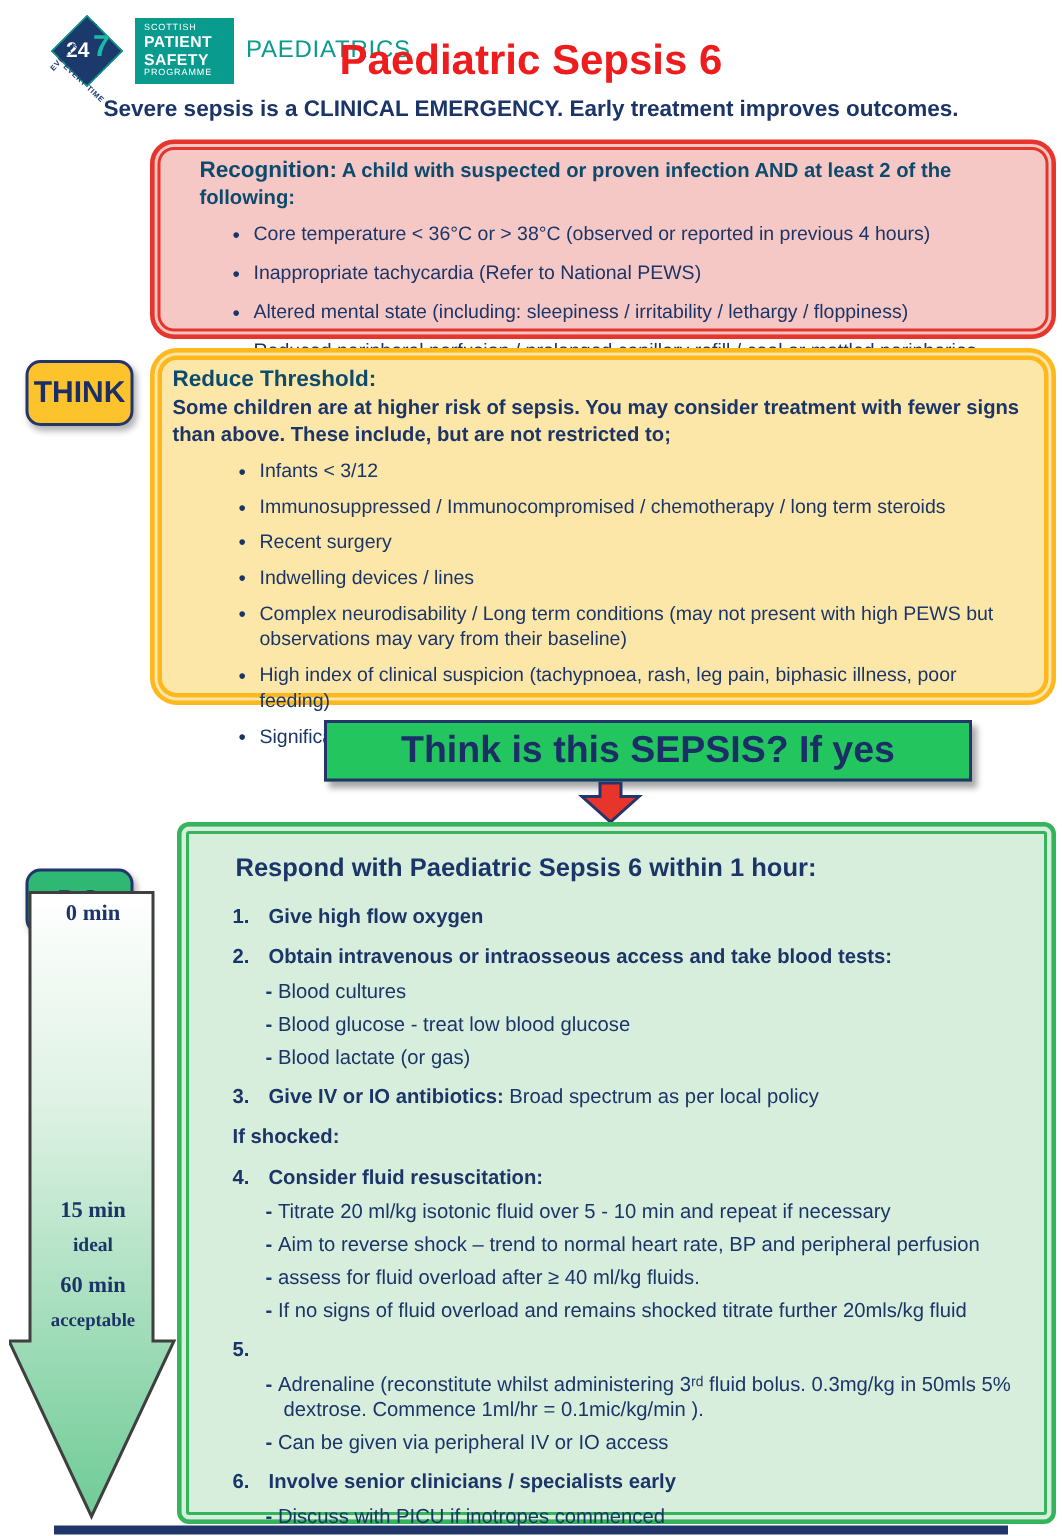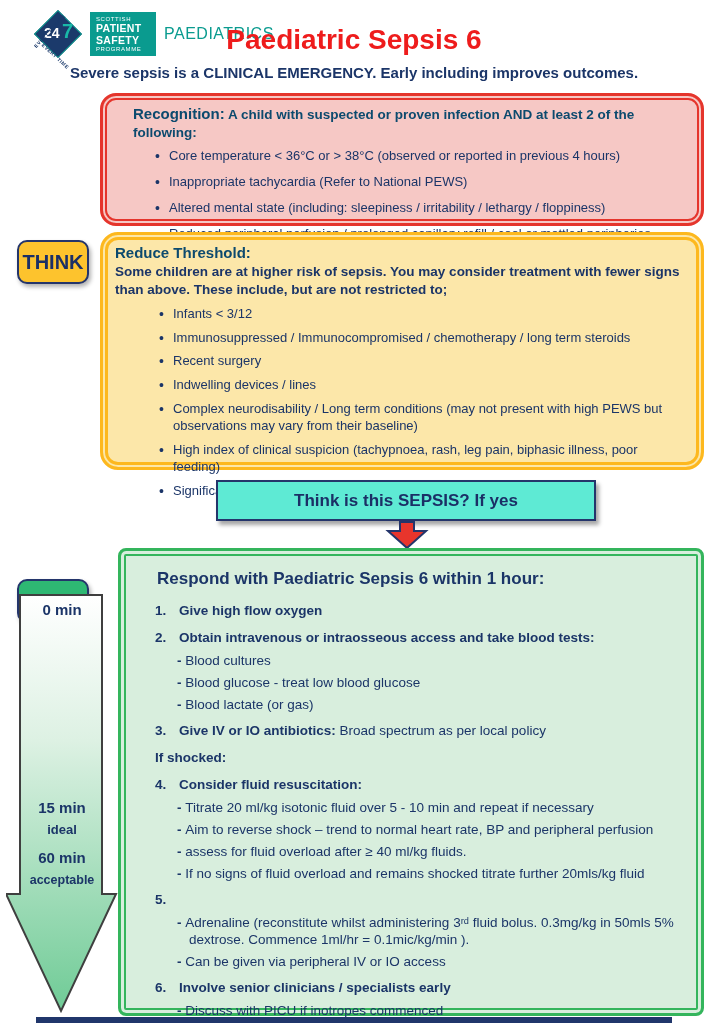--- a/index.html
+++ b/index.html
@@ -48,26 +48,26 @@
   .heading-rest { font-size: 13.5px; }
   .dotlist { list-style: none; margin-top: 7px; }
   .dotlist li { position: relative; font-size: 13px; line-height: 1.3; margin-bottom: 9px; color: #1b3568; }
   .dotlist li::before { content: "•"; position: absolute; left: -14px; top: -1px; font-size: 14px; }
   .pink-list { padding-left: 36px; }
   .yellow-list { padding-left: 58px; }
   .yellow-list li { margin-bottom: 7px; }
   .box-intro { font-size: 13.5px; font-weight: bold; line-height: 1.32; margin-top: 2px; }
 
   
-  .banner { position: absolute; left: 216px; top: 480px; width: 380px; height: 41px; background: #5eead4;
+  .banner { position: absolute; left: 216px; top: 480px; width: 432px; height: 41px; background: #22c55e;
             border: 2.5px solid #24356b; display: flex; align-items: center; justify-content: center;
-            font-size: 17px; font-weight: bold; color: #1b2f66; box-shadow: 3px 4px 4px rgba(0,0,0,.35); }
+            font-size: 25px; font-weight: bold; color: #1b2f66; box-shadow: 3px 4px 4px rgba(0,0,0,.35); }
   .banner-arrow { position: absolute; left: 385px; top: 521px; }
   .timeline-svg { position: absolute; left: 6px; top: 594px; }
-  .tl-label { position: absolute; left: 16px; width: 92px; text-align: center; font-weight: bold; color: #1b3568; }
+  .tl-label { position: absolute; left: 16px; width: 92px; text-align: center; font-weight: bold; color: #1b3568; font-family: Liberation Serif, serif; }
   .tl-0   { top: 601px; font-size: 15px; }
   .tl-15  { top: 799px; font-size: 15px; }
   .tl-id  { top: 822px; font-size: 13px; }
   .tl-60  { top: 849px; font-size: 15px; }
   .tl-acc { top: 873px; font-size: 12.5px; }
 
   
   .respond-heading { font-size: 17px; font-weight: bold; color: #1b3568; margin-bottom: 13px; margin-left: 2px; }
   .step { display: flex; margin-bottom: 10px; font-size: 13.5px; line-height: 1.26; color: #1b3568; }
   .step .num { width: 24px; flex: none; font-weight: bold; }
@@ -96,21 +96,21 @@
     <div class="program-block">
       <div class="pl-small">SCOTTISH</div>
       <div class="pl-big">PATIENT</div>
       <div class="pl-big">SAFETY</div>
       <div class="pl-small">PROGRAMME</div>
     </div>
     <div class="paediatrics">PAEDIATRICS</div>
   </div>
 
   <div class="page-title">Paediatric Sepsis 6</div>
-  <div class="page-subtitle">Severe sepsis is a CLINICAL EMERGENCY. Early including improves outcomes.</div>
+  <div class="page-subtitle">Severe sepsis is a CLINICAL EMERGENCY. Early treatment improves outcomes.</div>
 
   <div class="bigbox box-pink">
     <div>
       <span class="box-heading">Recognition:</span><span class="box-heading heading-rest"> A child with suspected or proven infection AND at least 2 of the following:</span>
     </div>
     <ul class="dotlist pink-list">
       <li>Core temperature &lt; 36°C or &gt; 38°C (observed or reported in previous 4 hours)</li>
       <li>Inappropriate tachycardia  (Refer to National PEWS)</li>
       <li>Altered mental state  (including: sleepiness / irritability / lethargy / floppiness)</li>
       <li>Reduced peripheral perfusion / prolonged capillary refill / cool or mottled peripheries</li>

